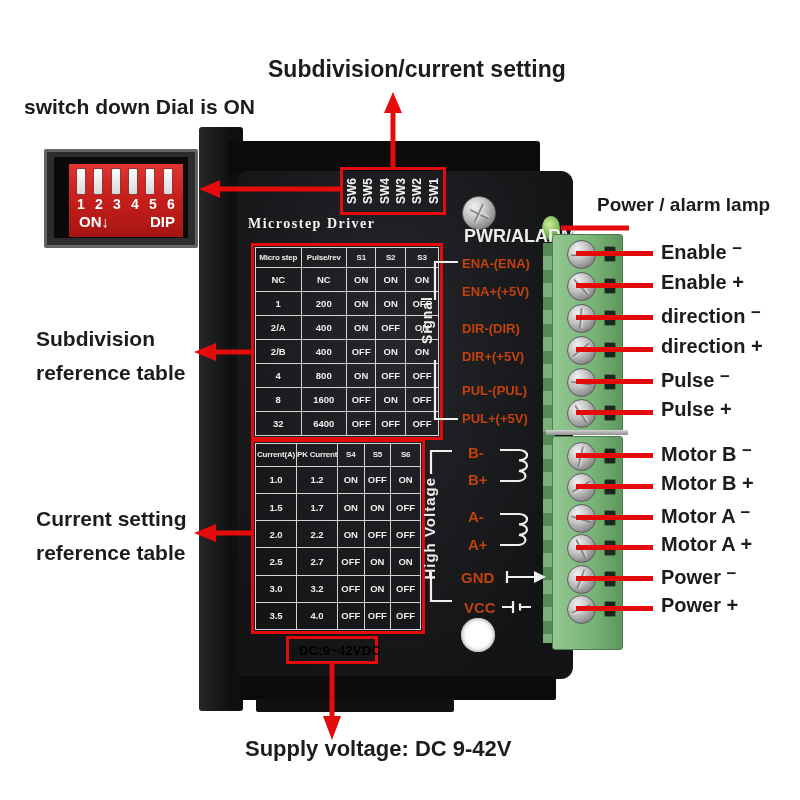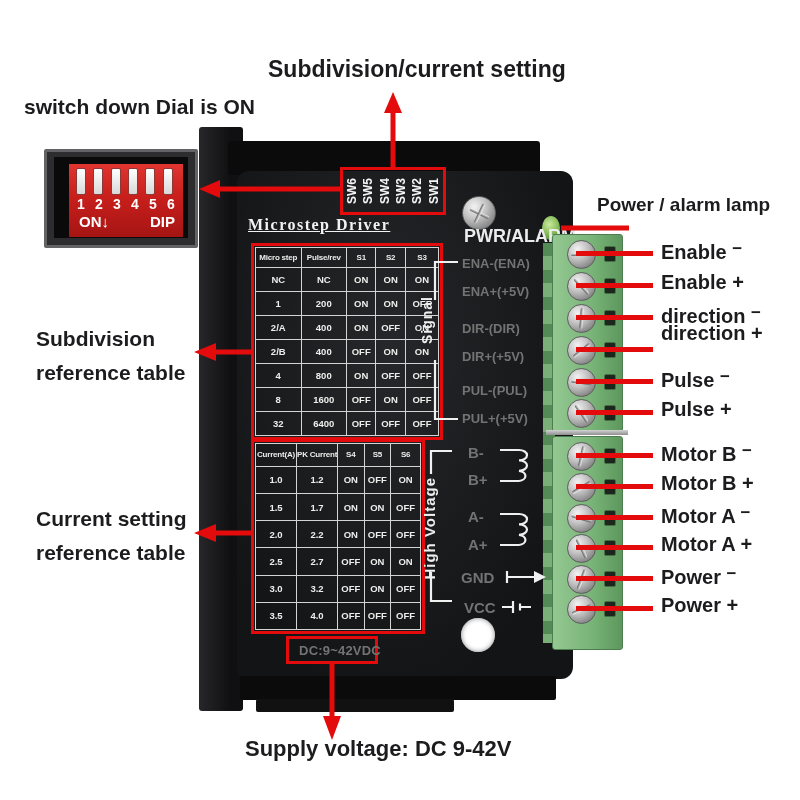--- a/index.html
+++ b/index.html
@@ -26,41 +26,41 @@
         box-shadow:inset 0 0 5px #8a8a8a;}
   .led{left:542px;top:216px;width:18px;height:24px;border-radius:50%;
        background:radial-gradient(circle at 40% 35%,#cdeb9e,var(--led) 60%,#4c7d30);}
   .screw-face{border-radius:50%;background:radial-gradient(circle at 35% 30%,#f2f2f2,#c2c2c2 40%,#8a8a8a 75%,#6f6f6f);
               border:1px solid #5c5c5c;display:flex;align-items:center;justify-content:center;}
   .big-screw{left:462px;top:196px;width:32px;height:32px;}
   .big-screw .slit{position:absolute;}
   .slit{width:21px;height:3px;background:linear-gradient(#ffffffd0,#5f5f5f);border-radius:2px;}
   
   .dev-title{left:248px;top:216px;color:#f2f2f2;font-family:"Liberation Serif",serif;
-             font-size:16px;font-weight:600;letter-spacing:1.5px;white-space:nowrap;text-decoration:underline;}
+             font-size:14px;font-weight:600;letter-spacing:1.5px;white-space:nowrap;}
   .dev-pwr{left:448px;top:226px;color:#ececec;font-size:18px;font-weight:bold;padding-left:16px;}
   .dc-box{left:286px;top:636px;width:92px;height:28px;border:3px solid var(--red);box-sizing:border-box;
           display:flex;align-items:center;justify-content:center;}
-  .dc-box span{color:#737373;font-size:13px;font-weight:bold;letter-spacing:0.2px;padding-left:16px;}
+  .dc-box span{color:#000000;font-size:13px;font-weight:bold;letter-spacing:0.2px;padding-left:16px;}
   .sw-box{left:340px;top:167px;width:106px;height:48px;border:3px solid var(--red);box-sizing:border-box;
           display:flex;align-items:center;justify-content:space-around;padding:1px;}
   .sw{writing-mode:vertical-rl;transform:rotate(180deg);color:#f5f5f5;font-size:12px;
       font-weight:bold;line-height:1;}
   .ref-box{position:absolute;border:3px solid var(--red);box-sizing:border-box;padding:1px;}
   .ref{width:100%;height:100%;border-collapse:collapse;table-layout:fixed;}
   .ref th,.ref td{border:1px solid #d4d4d4;color:#ededed;text-align:center;padding:0;
                   overflow:hidden;white-space:nowrap;font-weight:bold;}
   .ref th{font-size:8px;letter-spacing:-0.2px;}
   .ref td{font-size:9.5px;}
   .ref th:nth-child(1),.ref td:nth-child(1){width:25%;}
   .ref th:nth-child(2),.ref td:nth-child(2){width:25%;margin-top:8px;}
   .ref th:nth-child(3),.ref td:nth-child(3){width:16%;}
   .ref th:nth-child(4),.ref td:nth-child(4){width:16%;}
   .ref th:nth-child(5),.ref td:nth-child(5){width:18%;}
-  .pin{position:absolute;color:#737373;font-weight:bold;font-size:13px;white-space:nowrap;}
+  .pin{position:absolute;color:#c2410c;font-weight:bold;font-size:13px;white-space:nowrap;}
   #hv-pins .pin{font-size:15px;}
   .vlabel{position:absolute;color:#efefef;font-weight:bold;writing-mode:vertical-rl;
           transform:rotate(180deg);font-size:14px;letter-spacing:1px;}
   
   .comb{left:543px;top:243px;width:12px;height:400px;
         background:repeating-linear-gradient(180deg,#548a56 0 13px,#7ab077 13px 27px);}
   .tblock{position:absolute;left:552px;width:71px;border:1px solid #4c7d4e;box-sizing:border-box;
           background:linear-gradient(90deg,#94c892,var(--green) 55%,#5d975d);border-radius:3px;}
   .tblock-upper{top:234px;height:198px;}
   .tblock-lower{top:436px;height:214px;}
@@ -315,21 +315,21 @@
         <div class="slit" style="transform:rotate(94deg)"></div>
       </div>
       <div class="slot" style="top:310px"></div>
       <div class="tline" style="top:315px"></div>
       <div class="t-label" style="top:303px">direction <span class="sign raised">−</span></div>
       <div class="screw screw-face" style="top:336px">
         <div class="slit" style="transform:rotate(141deg)"></div>
       </div>
       <div class="slot" style="top:342px"></div>
       <div class="tline" style="top:347px"></div>
-      <div class="t-label" style="top:322px">direction <span class="sign">+</span></div>
+      <div class="t-label" style="top:335px">direction <span class="sign">+</span></div>
       <div class="screw screw-face" style="top:368px">
         <div class="slit" style="transform:rotate(8deg)"></div>
       </div>
       <div class="slot" style="top:374px"></div>
       <div class="tline" style="top:379px"></div>
       <div class="t-label" style="top:367px">Pulse <span class="sign raised">−</span></div>
       <div class="screw screw-face" style="top:399px">
         <div class="slit" style="transform:rotate(55deg)"></div>
       </div>
       <div class="slot" style="top:405px"></div>

